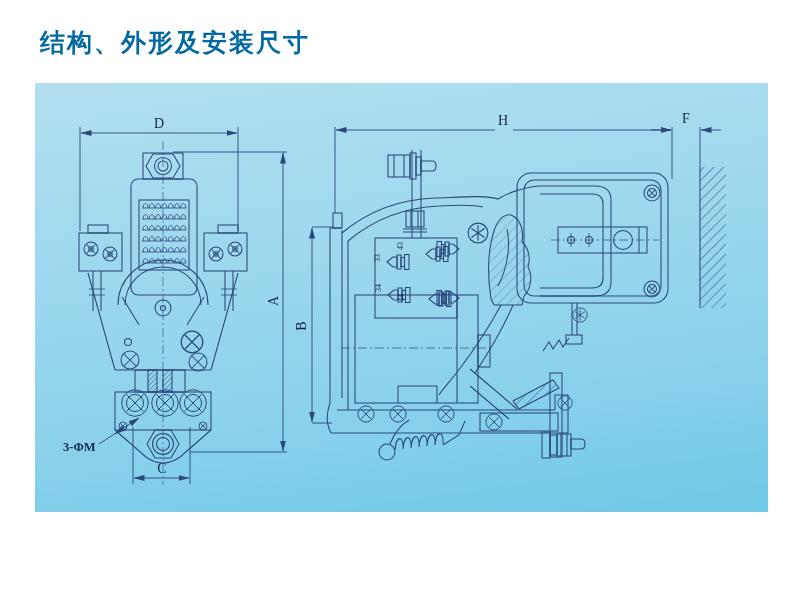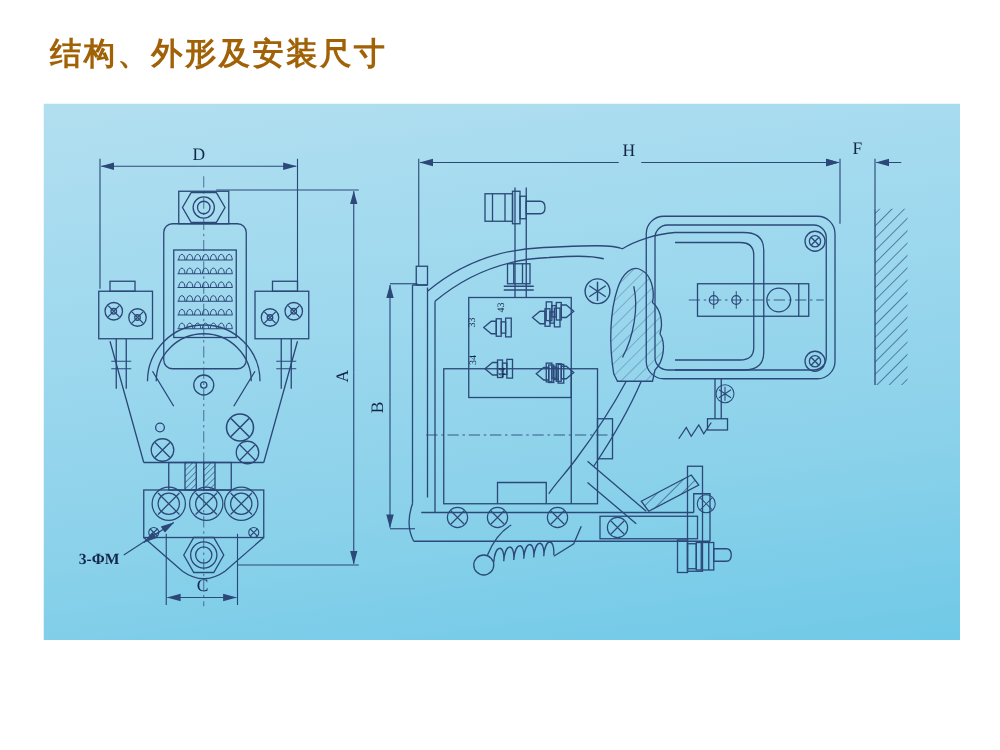--- a/index.html
+++ b/index.html
@@ -1,19 +1,19 @@
 <!DOCTYPE html>
 <html><head>
 <meta charset="utf-8">
 <style>
   html,body{margin:0;padding:0;background:#ffffff;}
   .page{position:relative;width:800px;height:600px;background:#ffffff;overflow:hidden;
         font-family:"Liberation Serif","DejaVu Serif",serif;}
   .title{position:absolute;left:40px;top:26px;font-size:25px;font-weight:600;
-         color:#a16207;letter-spacing:2px;}
+         color:#0369a1;letter-spacing:2px;}
   .panel{position:absolute;left:35px;top:83px;width:733px;height:429px;
          background:linear-gradient(172deg,#b2dff0 0%,#9dd8ee 38%,#8ad1ea 70%,#6fc9e7 100%);}
   svg{display:block;}
   svg text{fill:#13264a;font-family:"Liberation Serif","DejaVu Serif",serif;}
   .dimtxt{font-size:14px;}
   .smalltxt{font-size:12.5px;font-weight:600;}
   .tinytxt{font-size:8px;}
 </style>
 </head>
 <body>

